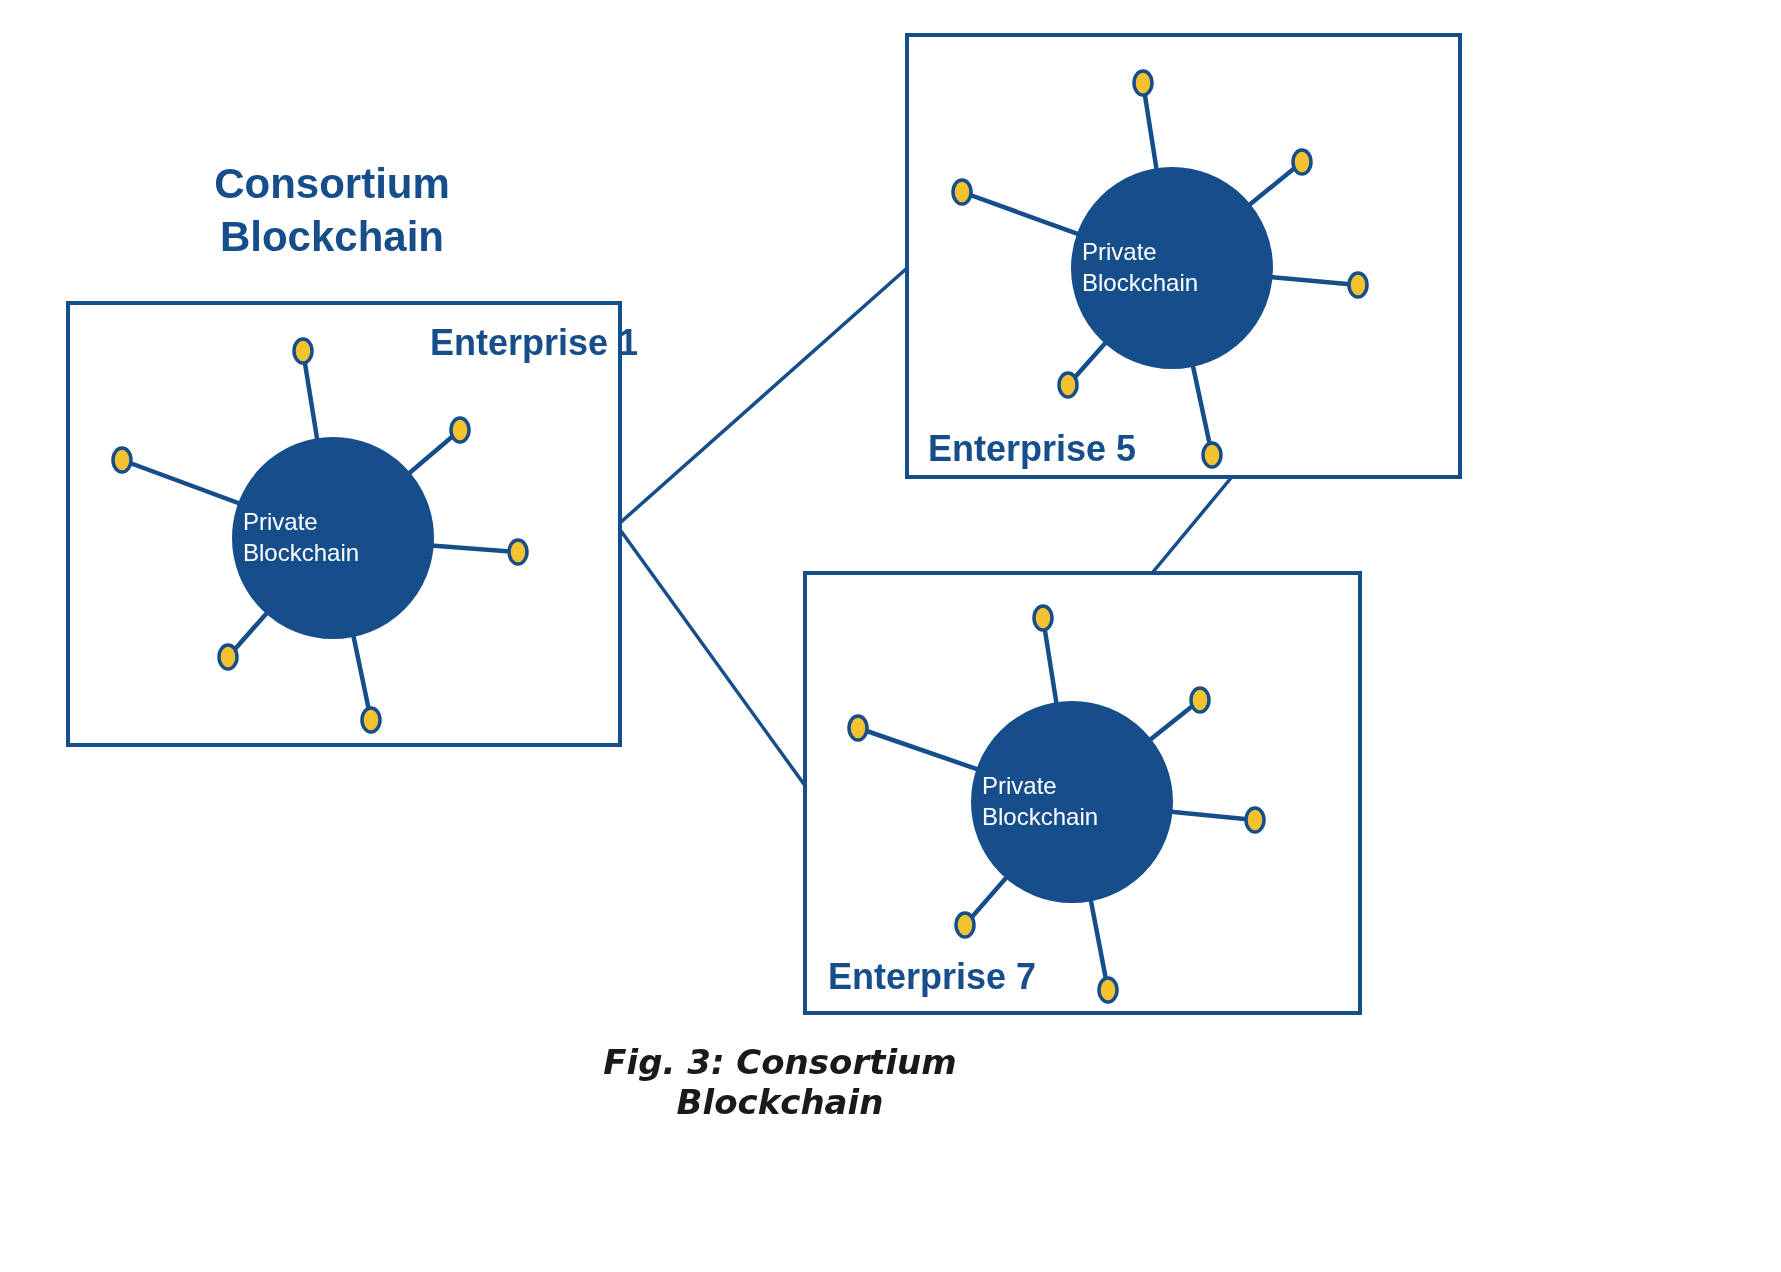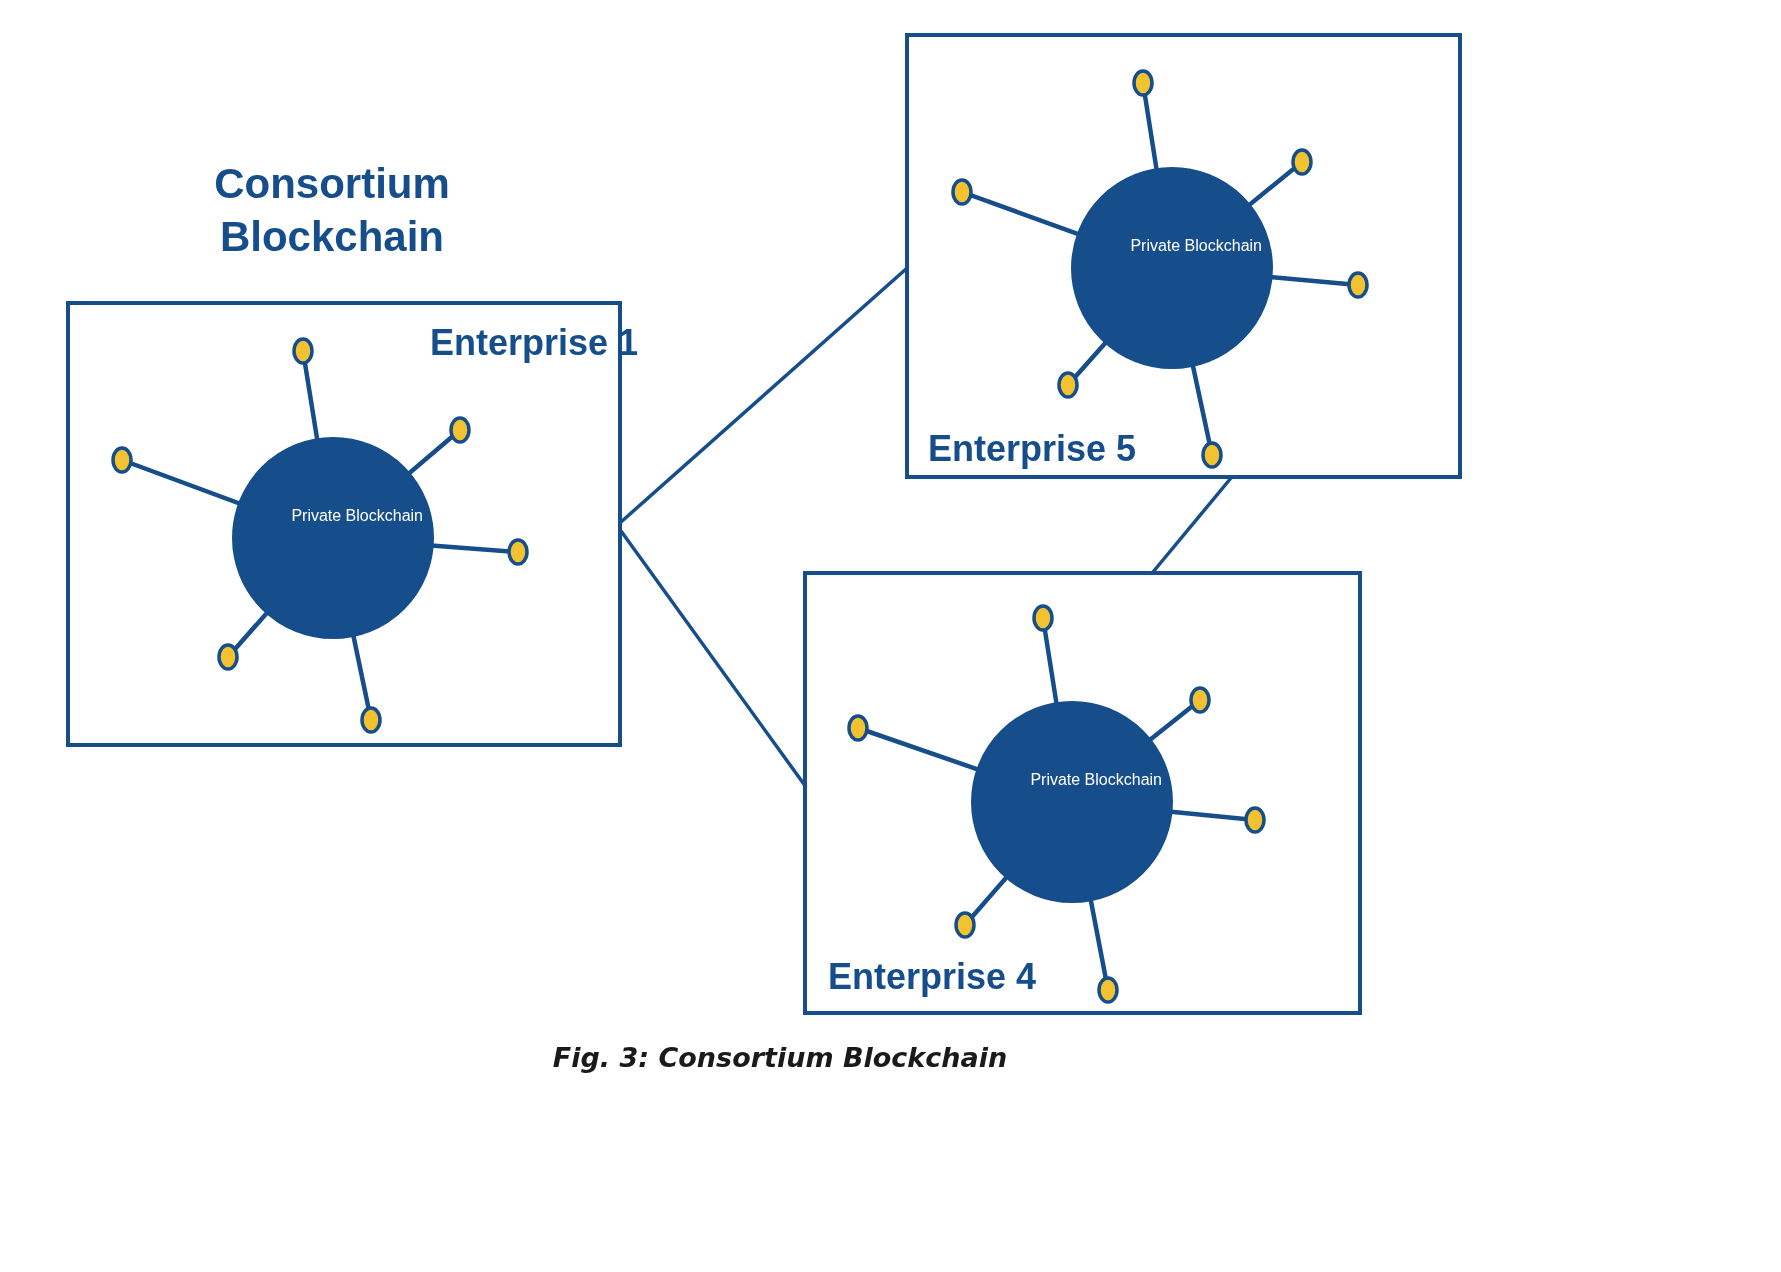--- a/index.html
+++ b/index.html
@@ -63,36 +63,36 @@
     font-size: 36px;
     font-weight: bold;
     white-space: nowrap;
   }
   .ent1-label { left: 430px; top: 322px; }
   .ent2-label { left: 928px; top: 428px; }
   .ent3-label { left: 828px; top: 956px; }
   .hub-label {
     position: absolute;
     width: 180px;
-    text-align: right;
+    text-align: left;
     color: #ffffff;
-    font-size: 16px;
+    font-size: 24px;
     line-height: 1.3;
   }
   .hub1-label { left: 243px; top: 506px; }
   .hub2-label { left: 1082px; top: 236px; }
   .hub3-label { left: 982px; top: 770px; }
   .caption {
     position: absolute;
     left: 500px;
     top: 1042px;
     width: 560px;
     text-align: center;
     color: var(--text, #1a1a1a);
-    font-size: 27px;
+    font-size: 34px;
     font-style: italic;
     font-weight: 600;
     font-family: "DejaVu Sans", sans-serif;
   }
 </style>
 </head>
 <body>
 
 <div class="canvas">
 
@@ -148,21 +148,21 @@
     <ellipse class="node" cx="858" cy="728" rx="9" ry="12"></ellipse>
     <ellipse class="node" cx="1255" cy="820" rx="9" ry="12"></ellipse>
     <ellipse class="node" cx="965" cy="925" rx="9" ry="12"></ellipse>
     <ellipse class="node" cx="1108" cy="990" rx="9" ry="12"></ellipse>
   </svg>
 
   <div class="label diagram-title">Consortium Blockchain</div>
 
   <div class="label enterprise-label ent1-label">Enterprise 1</div>
   <div class="label enterprise-label ent2-label">Enterprise 5</div>
-  <div class="label enterprise-label ent3-label">Enterprise 4</div>
+  <div class="label enterprise-label ent3-label">Enterprise 7</div>
 
   <div class="hub-label hub1-label">Private Blockchain</div>
   <div class="hub-label hub2-label">Private Blockchain</div>
   <div class="hub-label hub3-label">Private Blockchain</div>
 
   <div class="caption">Fig. 3: Consortium Blockchain</div>
 
 </div>
 
 </body></html>

